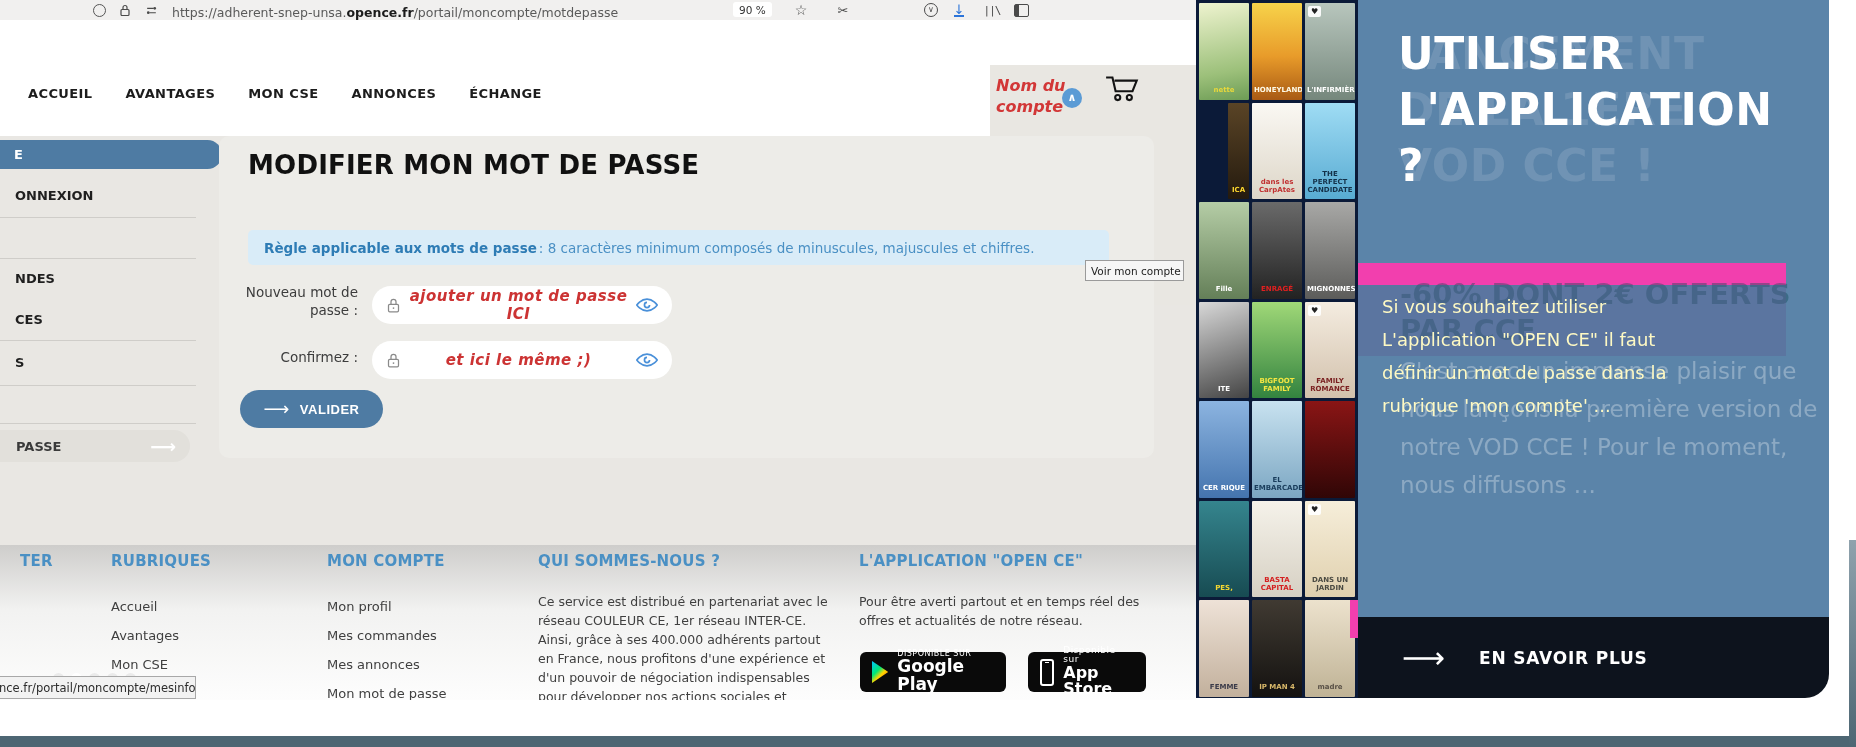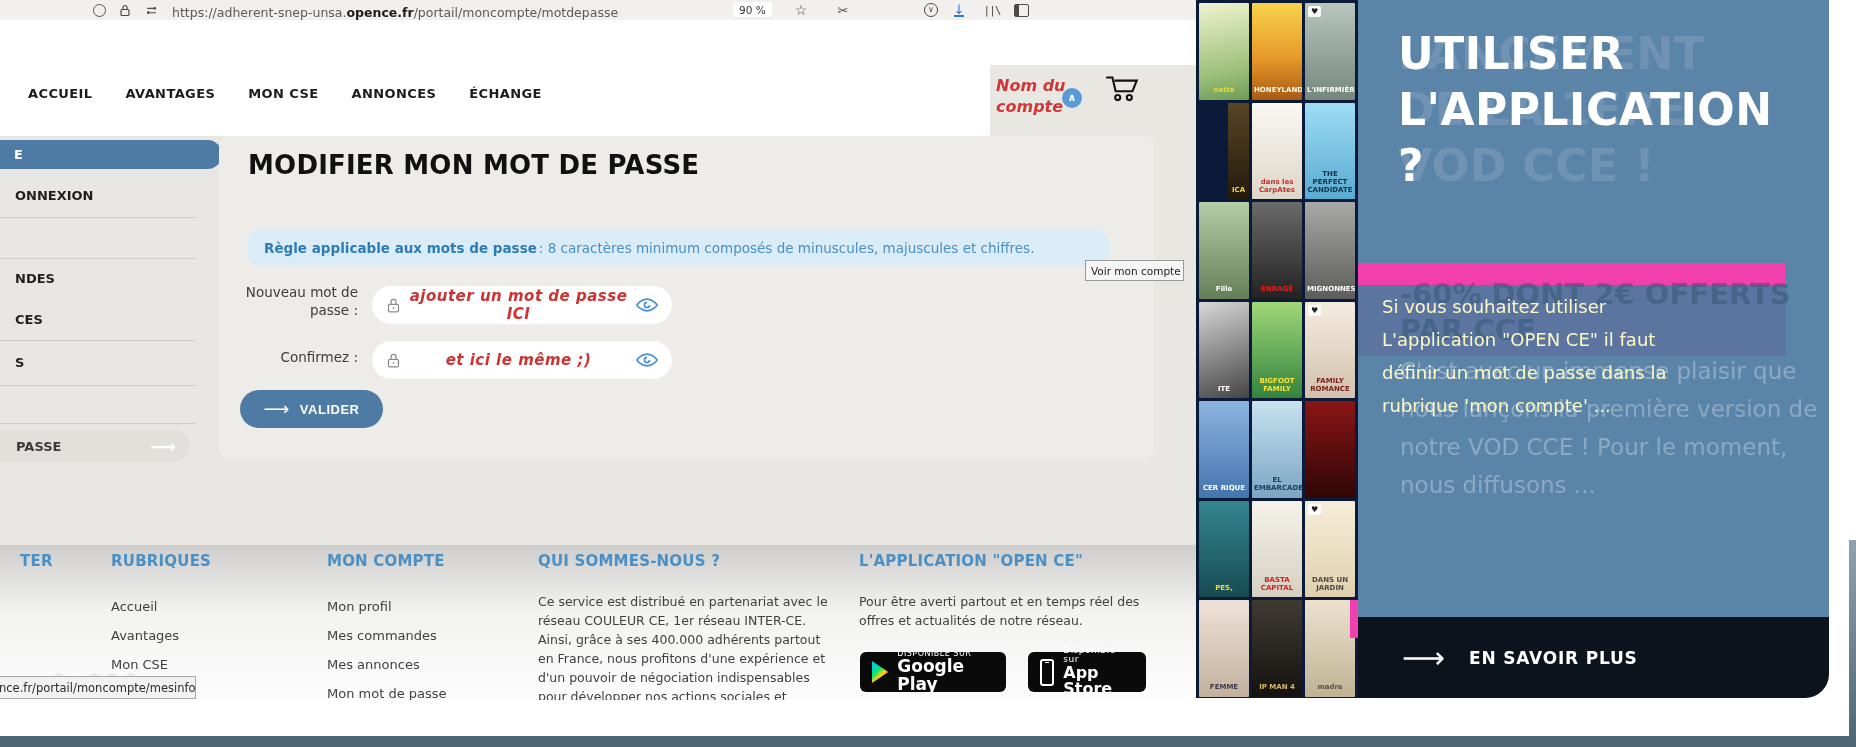--- a/index.html
+++ b/index.html
@@ -38,21 +38,21 @@
   .side-pill-active{position:absolute;left:-14px;top:120px;width:208px;height:29px;background:#4e7ba3;
     border-radius:0 15px 15px 0;color:#fff;font-weight:bold;font-size:13px;line-height:29px;padding-left:28px;}
   .side-item{position:absolute;left:15px;font-size:13px;font-weight:bold;color:#1f1f1f;}
   .side-div{position:absolute;left:0;width:196px;height:1px;background:#cfcdc9;}
   .side-pass{position:absolute;left:-14px;top:410px;width:204px;height:32px;background:#e2e0db;
     border-radius:0 16px 16px 0;display:flex;align-items:center;color:#3a3a3a;font-weight:bold;font-size:13px;}
   .side-pass .arr{margin-left:auto;margin-right:14px;color:#fff;font-size:18px;}
   
   .card{position:absolute;left:219px;top:116px;width:935px;height:322px;background:#edece8;border-radius:10px;}
   .card h1{position:absolute;left:29px;top:14px;margin:0;font-size:26px;letter-spacing:.2px;color:#111;}
-  .rule{position:absolute;left:29px;top:94px;width:845px;height:35px;background:#d9ecf8;border-radius:12px;
+  .rule{position:absolute;left:29px;top:94px;width:845px;height:35px;background:#d9ecf8;border-radius:5px;
     display:flex;align-items:center;padding-left:16px;font-size:13.5px;color:#4a90c4;}
   .rule b{color:#2e7cb5;margin-right:2px;}
   .flabel{position:absolute;width:120px;text-align:right;font-size:13.5px;color:#3c3c3c;line-height:1.35;}
   .pill{position:absolute;left:153px;width:300px;height:38px;background:#fff;border-radius:19px;
     display:flex;align-items:center;padding:0 14px;box-sizing:border-box;gap:8px;}
   .pill .ph{flex:1;text-align:center;font-size:15px;font-style:italic;font-weight:bold;color:#cc3333;letter-spacing:.5px;}
   .valider{position:absolute;left:21px;top:254px;width:143px;height:38px;background:#4e7ba3;border:none;border-radius:19px;
     color:#fff;font-weight:bold;font-size:13px;letter-spacing:.5px;display:flex;align-items:center;justify-content:center;gap:10px;cursor:pointer;}
   .valider .arr{font-size:18px;font-weight:normal;}
   
@@ -87,21 +87,21 @@
   .gtitle{color:rgba(255,255,255,.13);}
   .wtitle{color:#fff;}
   .pinkbar{position:absolute;left:0;top:263px;width:428px;height:22px;}
   .gpromo{position:absolute;left:42px;top:276px;font-size:29px;font-weight:bold;line-height:36px;color:rgba(18,76,88,.42);}
   .msgbox{position:absolute;left:0;top:285px;width:428px;height:71px;background:rgba(92,88,142,.32);}
   .gmsg{position:absolute;left:42px;top:352px;font-size:23px;line-height:38px;color:rgba(255,255,255,.30);white-space:nowrap;}
   .wmsg{position:absolute;left:24px;top:290px;font-size:18px;line-height:33px;color:#fef9c3;white-space:nowrap;}
   .ctabar{position:absolute;left:162px;top:617px;width:471px;height:81px;background:#0d131d;
     border-bottom-right-radius:24px;display:flex;align-items:center;color:#fff;cursor:pointer;}
   .ctabar .arr{font-size:30px;font-weight:200;margin-left:44px;}
-  .ctabar .txt{margin-left:24px;font-size:17px;font-weight:bold;letter-spacing:.8px;}
+  .ctabar .txt{margin-left:34px;font-size:17px;font-weight:bold;letter-spacing:.8px;}
   .pinksliver{position:absolute;left:154px;top:600px;width:8px;height:38px;}
   
   .slatebottom{position:absolute;left:0;top:736px;width:1856px;height:11px;background:#4d6673;}
   .slateright{position:absolute;left:1849px;top:540px;width:7px;height:207px;background:linear-gradient(180deg,#8fa2ad,#4d6673);}
   svg{display:block;}
 </style>
 </head>
 <body>
 
 <div class="screen">

